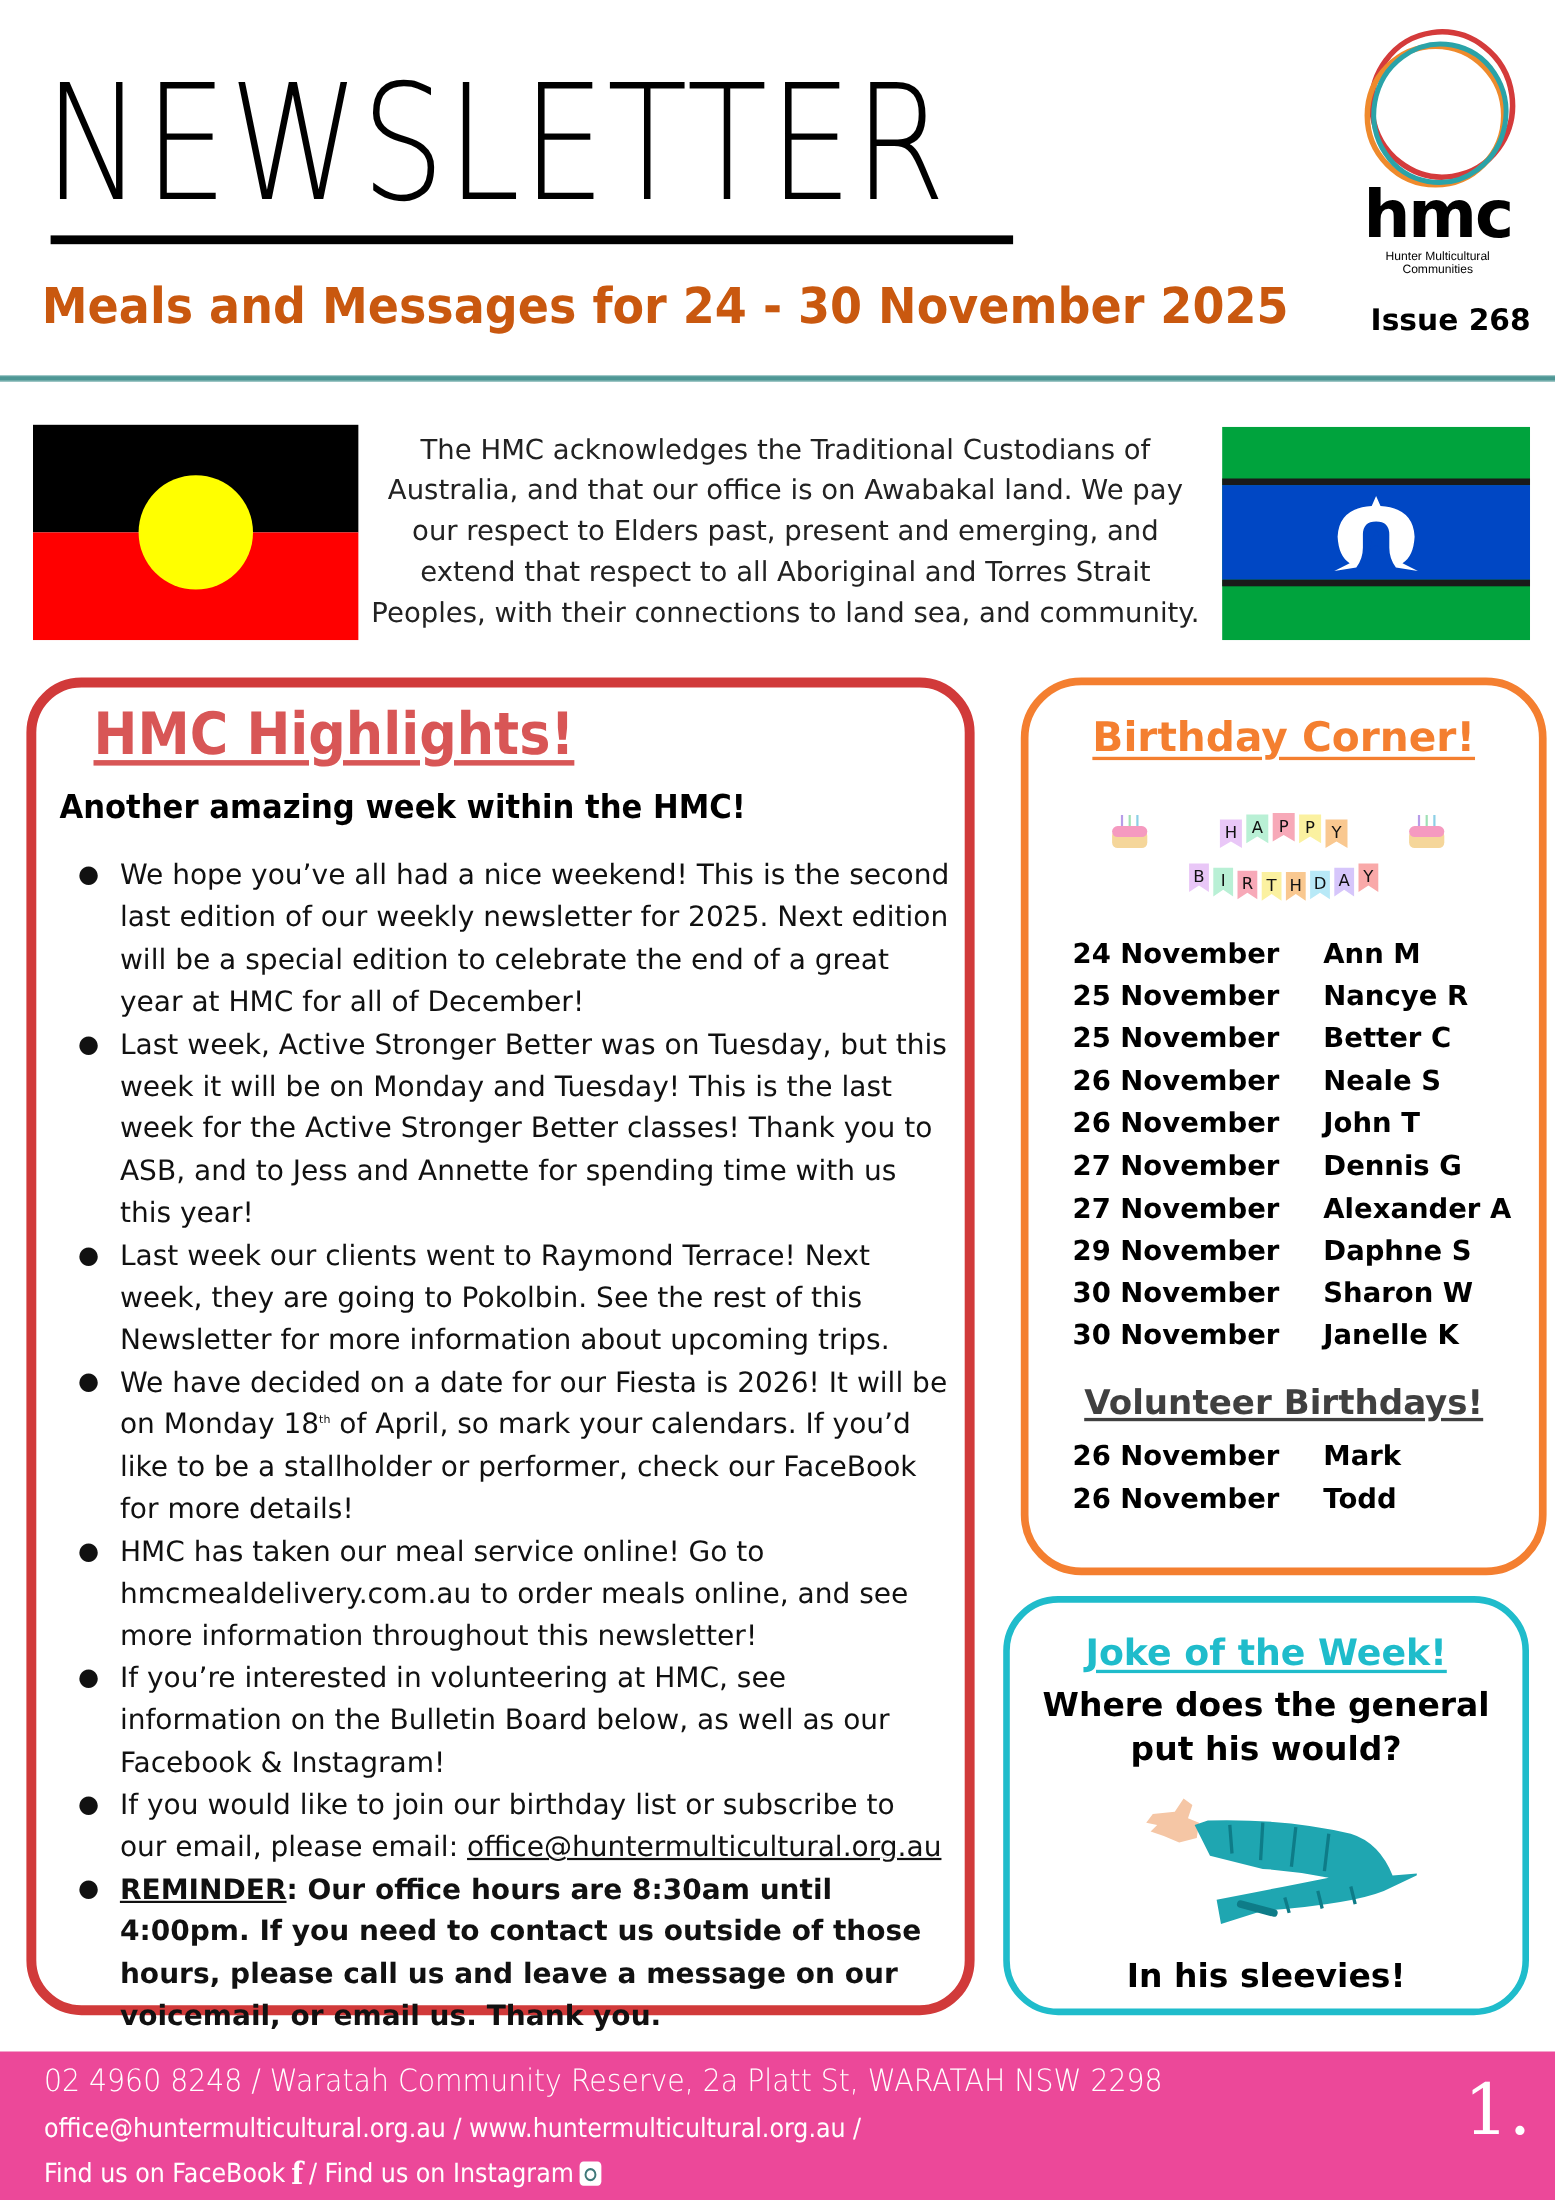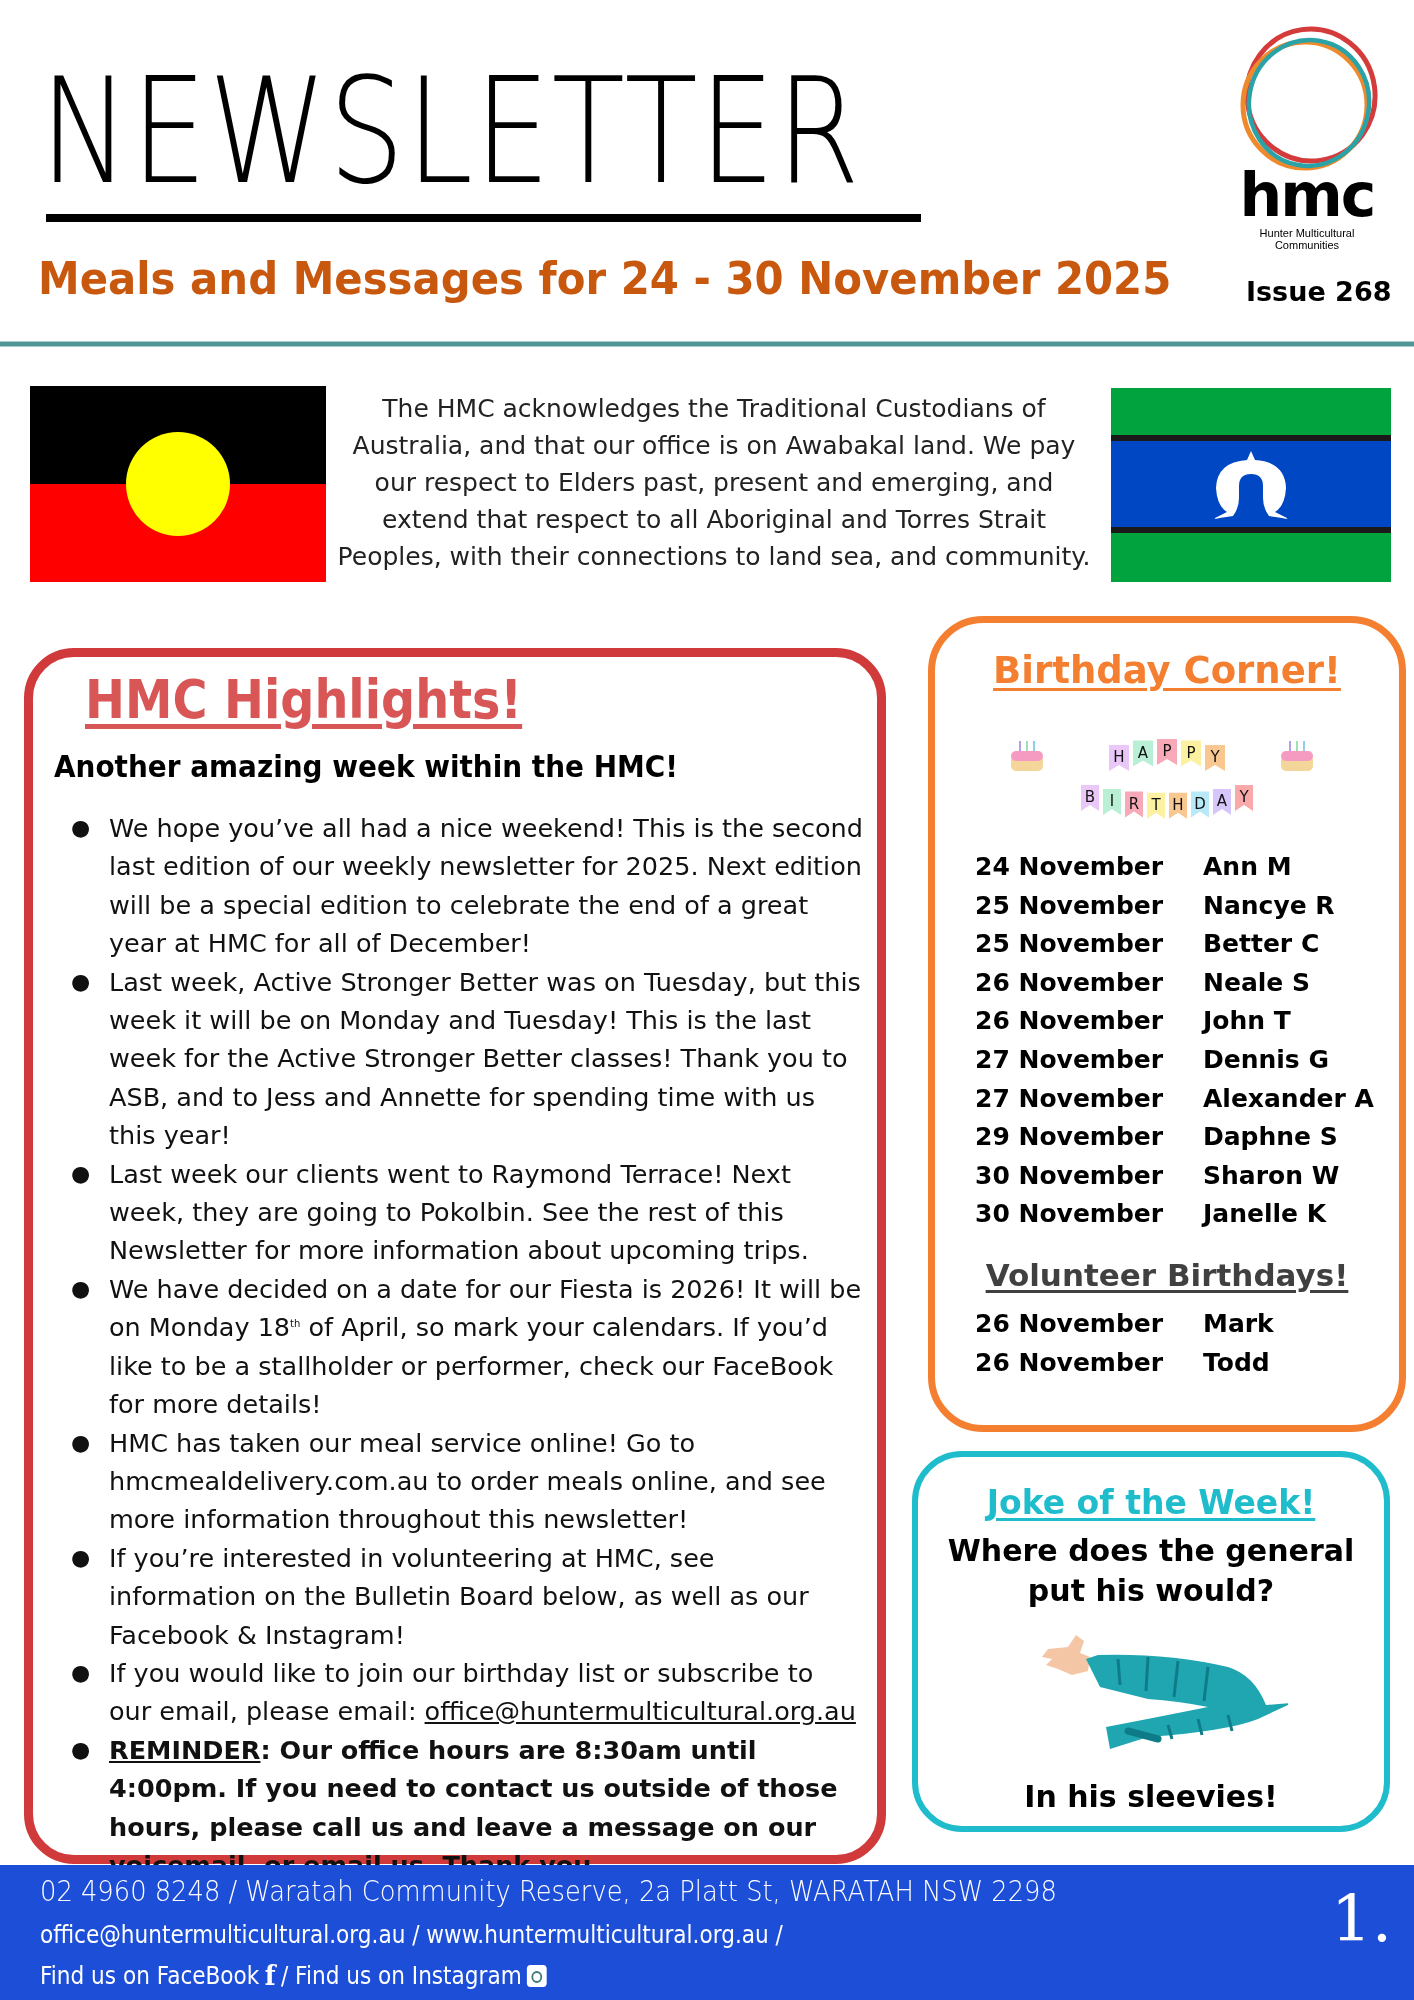--- a/index.html
+++ b/index.html
@@ -31,21 +31,21 @@
   .teal-rule { position: absolute; left: 0; top: 341px; width: 1414px; height: 6px; background: #4e9795; border-top: 1px solid #a7cccb; border-bottom: 1px solid #a7cccb; }
 
   
   .flag-ab { position: absolute; left: 30px; top: 386px; width: 296px; height: 196px; }
   .flag-ts { position: absolute; left: 1111px; top: 388px; width: 280px; height: 194px; }
   .ack { position: absolute; left: 336px; top: 390px; width: 756px; text-align: center;
     font-family: "DejaVu Sans", sans-serif; font-size: 25px; line-height: 37px; color: #222; }
 
   
   .card-hl { position: absolute; left: 24px; top: 616px; width: 862px; height: 1216px;
-    border: 9px solid #d13a3a; border-radius: 50px; margin-top: 32px; }
+    border: 9px solid #d13a3a; border-radius: 50px; }
   .hl-title { position: absolute; left: 52px; top: 12px; font-family: "DejaVu Sans", sans-serif;
     font-weight: bold; font-size: 53px; color: #d85656; text-decoration: underline; text-decoration-thickness: 5px; text-underline-offset: 6px;
     transform: scaleX(0.9); transform-origin: left top; white-space: nowrap; }
   .hl-sub { position: absolute; left: 21px; top: 92px; font-family: "DejaVu Sans", sans-serif; font-weight: bold; font-size: 30px; white-space: nowrap;
     transform: scaleX(0.93); transform-origin: left top; }
   .hl-list { position: absolute; left: 30px; top: 152px; width: 800px; list-style: none;
     font-family: "DejaVu Sans", sans-serif; font-size: 25.5px; line-height: 38.4px; color: #111; }
   .hl-list li { position: relative; padding-left: 46px; }
   .hl-list li .bullet { position: absolute; left: 8px; top: 0; font-size: 22px; }
   .hl-list .bold { font-weight: bold; }
@@ -76,21 +76,21 @@
   .jk-title { position: absolute; left: 0; top: 26px; width: 100%; text-align: center;
     font-family: "DejaVu Sans", sans-serif; font-weight: bold; font-size: 33px; color: #1fbccb;
     text-decoration: underline; text-decoration-thickness: 3px; text-underline-offset: 4px; }
   .jk-q { position: absolute; left: 20px; top: 74px; width: 426px; text-align: center;
     font-family: "DejaVu Sans", sans-serif; font-weight: bold; font-size: 30px; line-height: 40px; }
   .jk-img { position: absolute; left: 110px; top: 170px; width: 260px; height: 140px; }
   .jk-a { position: absolute; left: 0; top: 322px; width: 100%; text-align: center;
     font-family: "DejaVu Sans", sans-serif; font-weight: bold; font-size: 30px; }
 
   
-  .footer { position: absolute; left: 0; top: 1865px; width: 1414px; height: 135px; background: #1d4ed8; color: #fff; }
+  .footer { position: absolute; left: 0; top: 1865px; width: 1414px; height: 135px; background: #ec4899; color: #fff; }
   .ft-line1 { position: absolute; left: 40px; top: 10px; font-family: "DejaVu Sans", sans-serif; font-weight: 200; font-size: 28px; white-space: nowrap; transform: scaleX(0.92); transform-origin: left top; }
   .ft-line2 { position: absolute; left: 40px; top: 56px; font-family: "DejaVu Sans", sans-serif; font-size: 24px; white-space: nowrap; transform: scaleX(0.9); transform-origin: left top; }
   .ft-line3 { position: absolute; left: 40px; top: 94px; font-family: "DejaVu Sans", sans-serif; font-size: 24px; white-space: nowrap; transform: scaleX(0.9); transform-origin: left top; display: flex; align-items: center; gap: 6px; }
   .ft-fb { font-weight: bold; font-size: 28px; font-family: "DejaVu Serif", serif; }
   .ft-ig { display: inline-block; width: 22px; height: 22px; background: #fff; border-radius: 4px; position: relative; }
   .ft-ig::after { content: ""; position: absolute; left: 5px; top: 6px; width: 8px; height: 8px; border: 2px solid #3f7979; border-radius: 50%; }
   .page-num { position: absolute; right: 22px; top: 22px; font-family: "DejaVu Serif", serif; font-weight: 200; font-size: 64px; line-height: 1; }
 </style>
 </head>
 <body>

